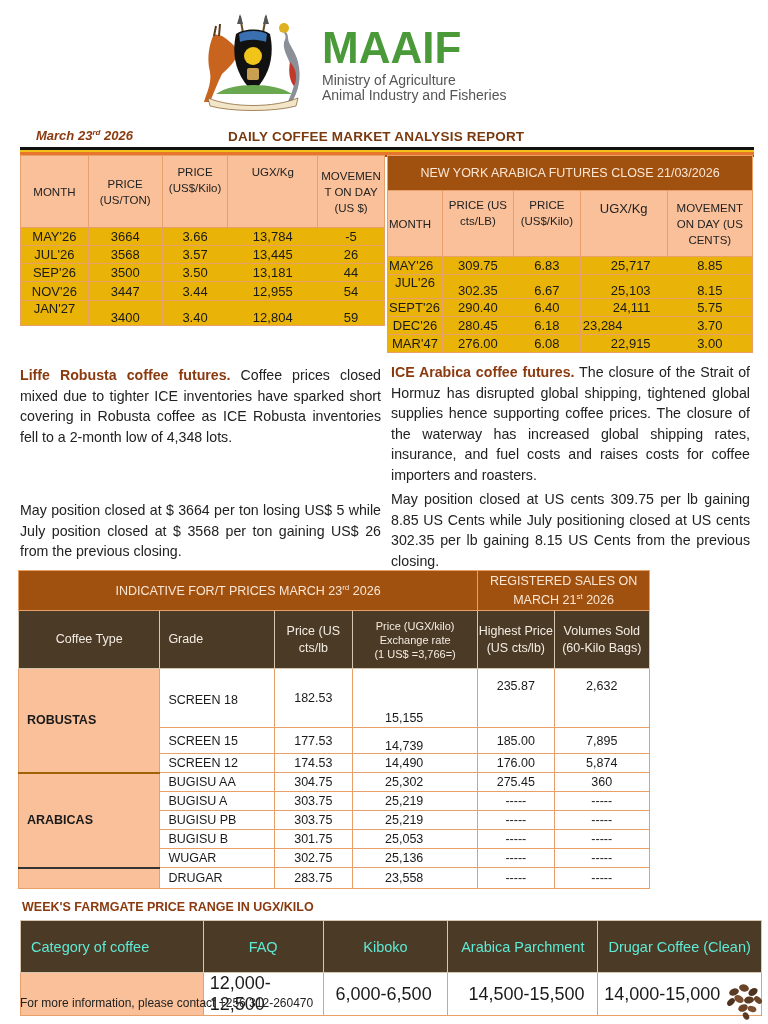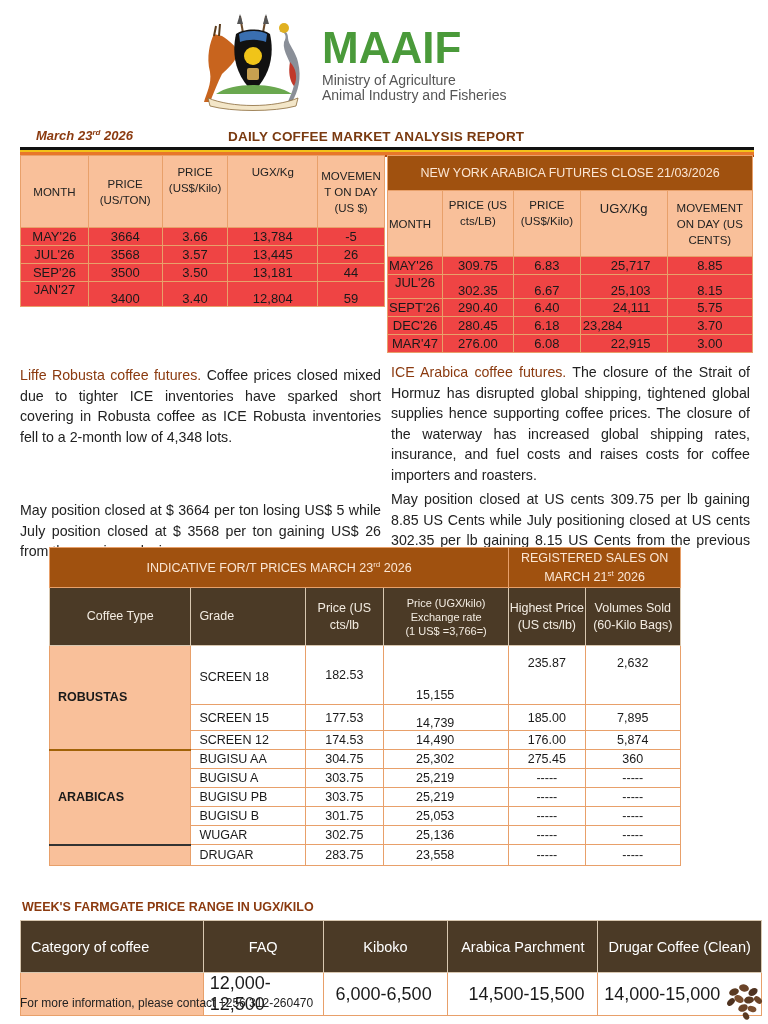--- a/index.html
+++ b/index.html
@@ -18,36 +18,36 @@
   .report-title { position: absolute; left: 192px; top: 1px; font-weight: bold; font-size: 13.5px; color: #7a3a10; letter-spacing: 0.2px; }
 
   .stripes { position: absolute; left: 20px; top: 147px; width: 734px; height: 10px; }
   .stripes div { height: 2.5px; }
 
   table { border-collapse: collapse; }
   .futures { position: absolute; top: 155px; font-size: 12.5px; }
   .futures td, .futures th { border: 1px solid #e8a06a; text-align: center; padding: 0 2px; }
   .futures .title-row th { background: #a0510f; color: #fbe6d4; font-weight: normal; font-size: 12.5px; }
   .futures .hdr-row th { background: #f9c09a; color: #222; font-weight: normal; font-size: 11.5px; line-height: 16px; }
-  .futures td { background: #ef4444; font-size: 13px; }
+  .futures td { background: #eab308; font-size: 13px; }
 
   .para { position: absolute; font-size: 14.2px; line-height: 20.5px; text-align: justify; color: #222; }
-  .para .lead { font-weight: normal; color: #8b3a0f; }
-
-  .indicative { position: absolute; left: 18px; top: 547px; width: 632px; font-size: 12.5px; margin-left: 31px; }
+  .para .lead { font-weight: bold; color: #8b3a0f; }
+
+  .indicative { position: absolute; left: 18px; top: 570px; width: 632px; font-size: 12.5px; }
   .indicative td, .indicative th { border: 1px solid #e8a06a; }
   .indicative .title-row th { background: #a0510f; color: #fbe6d4; font-weight: normal; font-size: 12.5px; text-align: center; }
   .indicative .hdr-row th { background: #4b3a26; color: #f3ece2; font-weight: normal; font-size: 12.5px; text-align: center; line-height: 17px; border-color: #d8c7b0; }
   .indicative td { background: #fff; font-size: 12.5px; text-align: center; padding: 0 4px; }
   .indicative td.grade { text-align: left; padding-left: 8px; }
   .indicative td.type { background: #f9c09a; text-align: left; padding-left: 8px; font-weight: bold; font-size: 12.5px; }
 
   .farm-title { position: absolute; left: 22px; top: 900px; font-weight: bold; font-size: 12.5px; color: #8b3a0f; }
   .farm { position: absolute; left: 20px; top: 920px; width: 742px; }
-  .farm th { background: #4b3a26; color: #ffffff; font-weight: normal; font-size: 14.5px; text-align: center; border: 1px solid #d8c7b0; line-height: 22px; }
+  .farm th { background: #4b3a26; color: #5eead4; font-weight: normal; font-size: 14.5px; text-align: center; border: 1px solid #d8c7b0; line-height: 22px; }
   .farm th.first { text-align: left; padding-left: 10px; }
   .farm td { border: 1px solid #e8a06a; font-size: 18px; padding-left: 6px; height: 22px; background: #fff; }
   .farm td.blank { background: #f9c09a; }
 
   .contact { position: absolute; left: 20px; top: 996px; font-size: 12px; color: #222; }
   .beans { position: absolute; left: 722px; top: 978px; width: 44px; height: 42px; }
 </style>
 </head>
 <body>
 
@@ -124,20 +124,27 @@
     <td>3.57</td>
     <td>13,445</td>
     <td>26</td>
   </tr>
   <tr style="height:18px">
     <td>SEP'26</td>
     <td>3500</td>
     <td>3.50</td>
     <td>13,181</td>
     <td>44</td>
+  </tr>
+  <tr style="height:19px">
+    <td>NOV'26</td>
+    <td>3447</td>
+    <td>3.44</td>
+    <td>12,955</td>
+    <td>54</td>
   </tr>
   <tr style="height:25px">
     <td style="vertical-align:top">JAN'27</td>
     <td style="vertical-align:bottom">3400</td>
     <td style="vertical-align:bottom">3.40</td>
     <td style="vertical-align:bottom">12,804</td>
     <td style="vertical-align:bottom">59</td>
   </tr>
 </tbody>
   </table>

